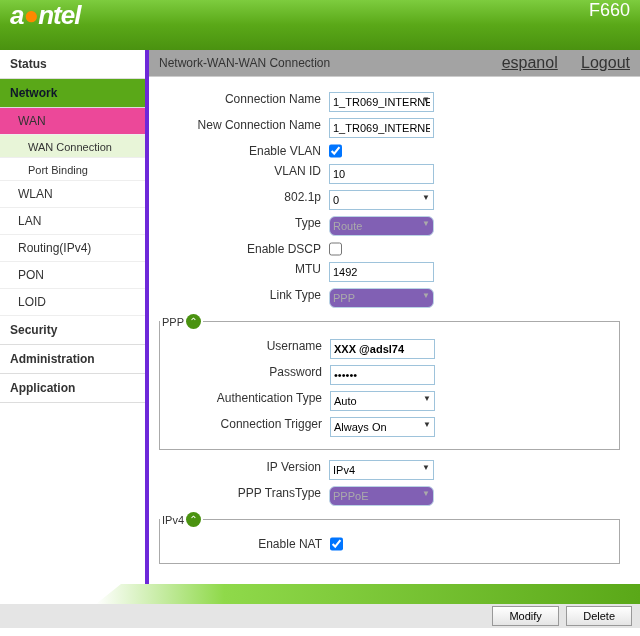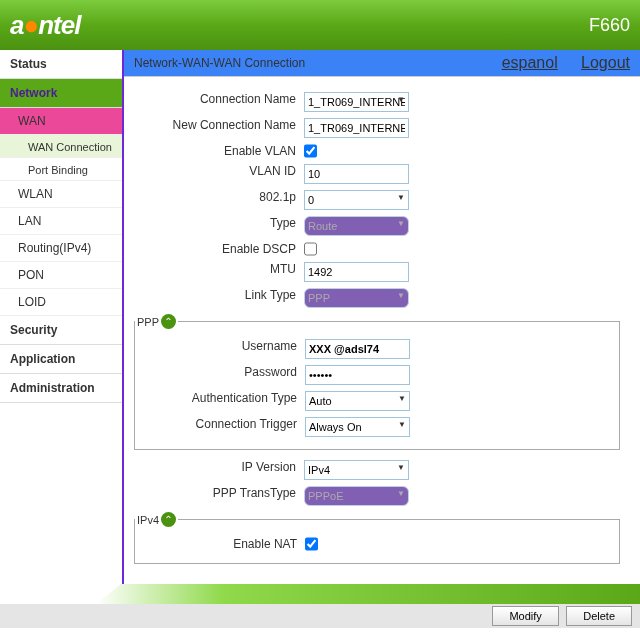--- a/index.html
+++ b/index.html
@@ -1,34 +1,34 @@
 <!DOCTYPE html>
 <html><head>
 <meta charset="utf-8">
 <style>
   * { box-sizing: border-box; margin: 0; padding: 0; }
   body { font-family: Arial, sans-serif; font-size: 12px; color: #333; background: #fff; width: 640px; }
   
-  .header { background: linear-gradient(to bottom, #7dcc3e 0%, #5aa818 50%, #4a9210 100%); height: 50px; display: flex; justify-content: space-between; align-items: center; padding: 0 10px; }
+  .header { background: linear-gradient(to bottom, #7dcc3e 0%, #5aa818 50%, #4a9210 100%); height: 50px; display: flex; justify-content: space-between; align-items: flex-start; padding: 0 10px; }
   .logo { color: #fff; font-size: 26px; font-weight: bold; font-style: italic; letter-spacing: -1px; }
   .logo .dot { color: #ff8800; }
   .model { color: #fff; font-size: 18px; font-weight: normal; }
   
   .main { display: flex; min-height: 530px; }
   
-  .sidebar { width: 124px; border-right: 2px solid #6d28d9; }
+  .sidebar { width: 149px; border-right: 4px solid #6d28d9; }
   .nav-item { border-bottom: 1px solid #ddd; padding: 7px 10px; cursor: pointer; font-weight: bold; }
-  .nav-item.active-section { background: #5aa818; color: #4c1d95; }
+  .nav-item.active-section { background: #5aa818; color: #0f172a; }
   .nav-sub { padding: 6px 10px 6px 18px; border-bottom: 1px solid #eee; cursor: pointer; font-weight: normal; }
   .nav-sub.sub-active { background: #ec4899; }
   .nav-sub2 { padding: 6px 10px 4px 28px; border-bottom: 1px solid #eee; cursor: pointer; font-weight: normal; font-size: 11px; }
   .nav-sub2.sub2-active { background: #e8f5d8; }
   
   .content { flex: 1; }
-  .breadcrumb-bar { background: #3b82f6; padding: 4px 10px; display: flex; justify-content: space-between; align-items: center; border-bottom: 1px solid #ccc; text-align: center; }
+  .breadcrumb-bar { background: #a3a3a3; padding: 4px 10px; display: flex; justify-content: space-between; align-items: center; border-bottom: 1px solid #ccc; text-align: center; }
   .breadcrumb-bar a { color: #333; text-decoration: underline; margin-left: 20px; font-size: 16px; }
   
   .form-area { padding: 15px 20px 10px 10px; }
   .form-row { display: flex; margin-bottom: 6px; }
   .form-label { width: 170px; text-align: right; padding-right: 8px; font-size: 12px; }
   .form-control { width: 105px; height: 20px; border: 1px solid #9ec3db; font-size: 11px; padding: 1px 3px; }
   .form-control[disabled] { background: #4c1d95; color: #888; border-radius: 6px; }
   select.form-control { appearance: none; background: #fff; position: relative; }
   .select-wrap { position: relative; display: inline-block; }
   .select-wrap::after { content: "▼"; position: absolute; right: 4px; top: 3px; font-size: 8px; pointer-events: none; color: #333; }
@@ -59,22 +59,22 @@
     <div class="nav-item active-section">Network</div>
     <div class="nav-sub sub-active">WAN</div>
     <div class="nav-sub2 sub2-active">WAN Connection</div>
     <div class="nav-sub2">Port Binding</div>
     <div class="nav-sub">WLAN</div>
     <div class="nav-sub">LAN</div>
     <div class="nav-sub">Routing(IPv4)</div>
     <div class="nav-sub">PON</div>
     <div class="nav-sub">LOID</div>
     <div class="nav-item">Security</div>
+    <div class="nav-item">Administration</div>
     <div class="nav-item">Application</div>
-    <div class="nav-item">Administration</div>
   </div>
 
   <div class="content">
     <div class="breadcrumb-bar">
       <span>Network-WAN-WAN Connection</span>
       <span>
         <a href="#">espanol</a>
         <a href="#">Logout</a>
       </span>
     </div>

